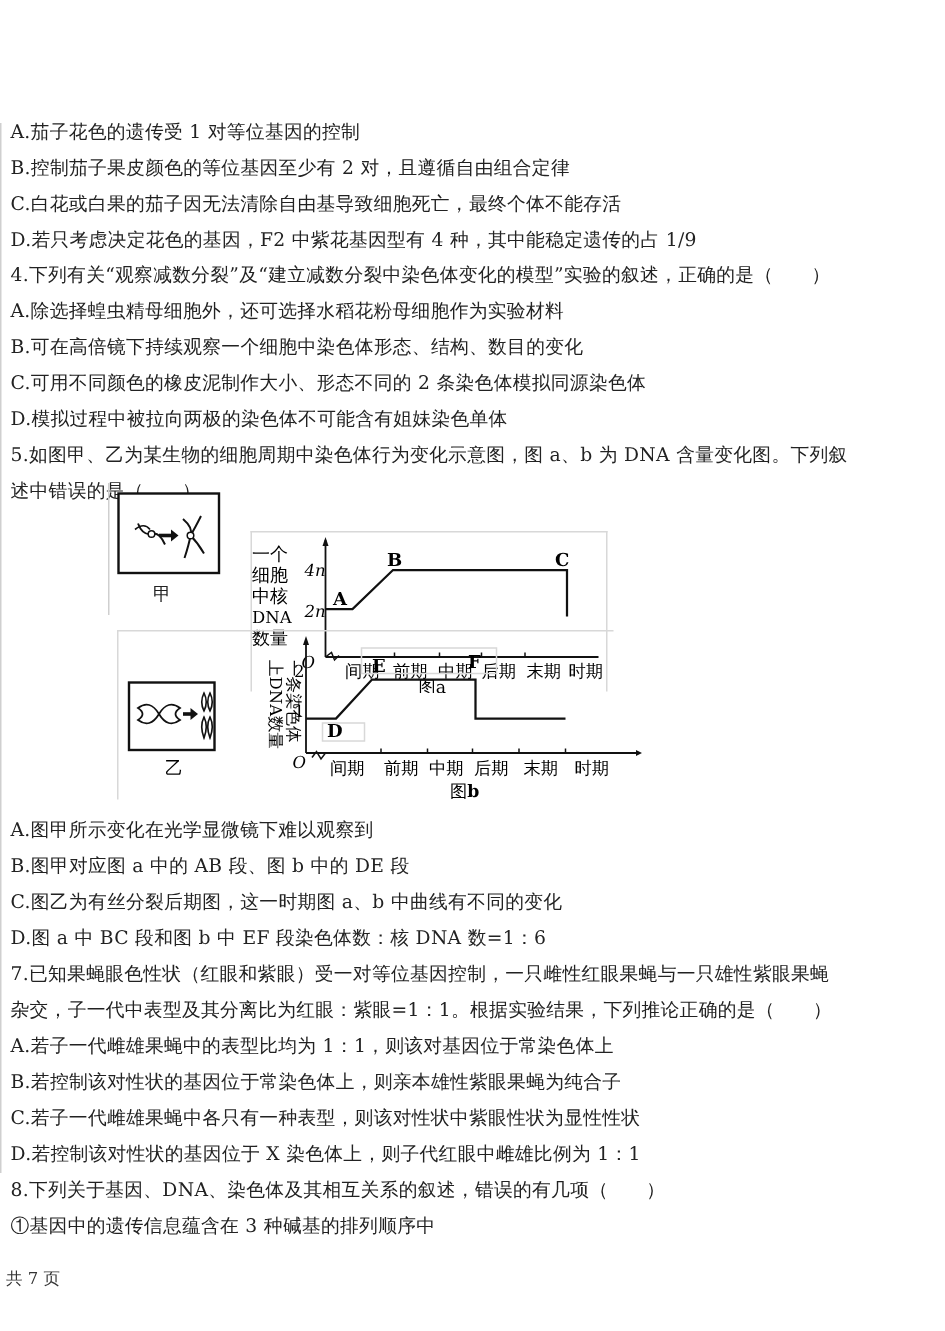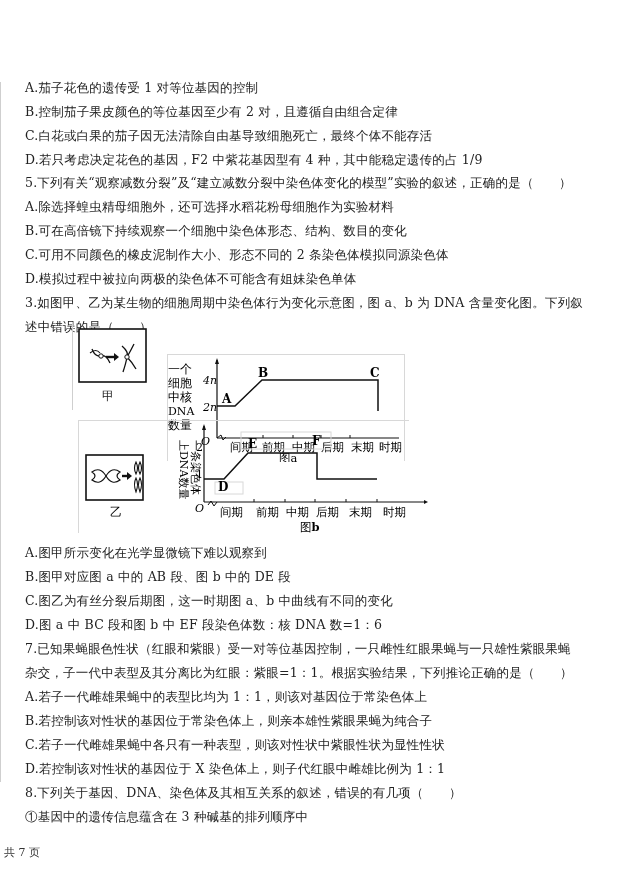--- a/index.html
+++ b/index.html
@@ -1,41 +1,41 @@
 <!DOCTYPE html>
 <html><head>
 <meta charset="utf-8">
 <style>
   html, body { margin: 0; padding: 0; background: #ffffff; }
   body { width: 630px; height: 887px; position: relative; overflow: hidden;
          font-family: "DejaVu Serif", "Liberation Serif", serif; color: #222; }
   .page-border { position: absolute; left: 0; top: 82px; width: 1px; height: 700px; background: #cfcfcf; }
-  .line { position: absolute; left: 25px; font-size: 12.5px; line-height: 16px; white-space: nowrap; letter-spacing: 0.2px; }
+  .line { position: absolute; left: 7px; font-size: 12.5px; line-height: 16px; white-space: nowrap; letter-spacing: 0.2px; }
   .fig { position: absolute; }
   .frame { position: absolute; border: 1px solid #d8d8d8; }
   .footer { position: absolute; left: 4px; top: 845px; font-size: 11px; color: #333; }
   svg text { font-family: "DejaVu Serif", "Liberation Serif", serif; }
 </style>
 </head>
 <body>
 
 <div class="page-border"></div>
 
 <div class="line" style="top:80px">A.茄子花色的遗传受 1 对等位基因的控制</div>
 <div class="line" style="top:104px">B.控制茄子果皮颜色的等位基因至少有 2 对，且遵循自由组合定律</div>
 <div class="line" style="top:128px">C.白花或白果的茄子因无法清除自由基导致细胞死亡，最终个体不能存活</div>
 <div class="line" style="top:152px">D.若只考虑决定花色的基因，F2 中紫花基因型有 4 种，其中能稳定遗传的占 1/9</div>
 
-<div class="line" style="top:175px">5.下列有关“观察减数分裂”及“建立减数分裂中染色体变化的模型”实验的叙述，正确的是（　　）</div>
+<div class="line" style="top:175px">4.下列有关“观察减数分裂”及“建立减数分裂中染色体变化的模型”实验的叙述，正确的是（　　）</div>
 <div class="line" style="top:199px">A.除选择蝗虫精母细胞外，还可选择水稻花粉母细胞作为实验材料</div>
 <div class="line" style="top:223px">B.可在高倍镜下持续观察一个细胞中染色体形态、结构、数目的变化</div>
 <div class="line" style="top:247px">C.可用不同颜色的橡皮泥制作大小、形态不同的 2 条染色体模拟同源染色体</div>
 <div class="line" style="top:271px">D.模拟过程中被拉向两极的染色体不可能含有姐妹染色单体</div>
 
-<div class="line" style="top:295px">3.如图甲、乙为某生物的细胞周期中染色体行为变化示意图，图 a、b 为 DNA 含量变化图。下列叙</div>
+<div class="line" style="top:295px">5.如图甲、乙为某生物的细胞周期中染色体行为变化示意图，图 a、b 为 DNA 含量变化图。下列叙</div>
 <div class="line" style="top:319px">述中错误的是（　　）</div>
 
 <div class="fig" style="left:72px; top:322px; width:90px; height:88px;">
   <div style="position:absolute;left:0;top:0;width:1px;height:88px;background:#cfcfcf"></div>
   <svg width="90" height="88" viewBox="0 0 90 88">
     <rect x="7" y="7" width="67" height="53" fill="#fff" stroke="#111" stroke-width="1.6"></rect>
     <path d="M20 27 Q23 35 29 34 Q34 32 38 41" fill="none" stroke="#111" stroke-width="1.3"></path>
     <path d="M18 31 Q24 26 28 31" fill="none" stroke="#111" stroke-width="1.1"></path>
     <circle cx="29" cy="34" r="2.2" fill="#fff" stroke="#111" stroke-width="1"></circle>
     <path d="M34 35 L42 35" stroke="#111" stroke-width="2.4"></path>

